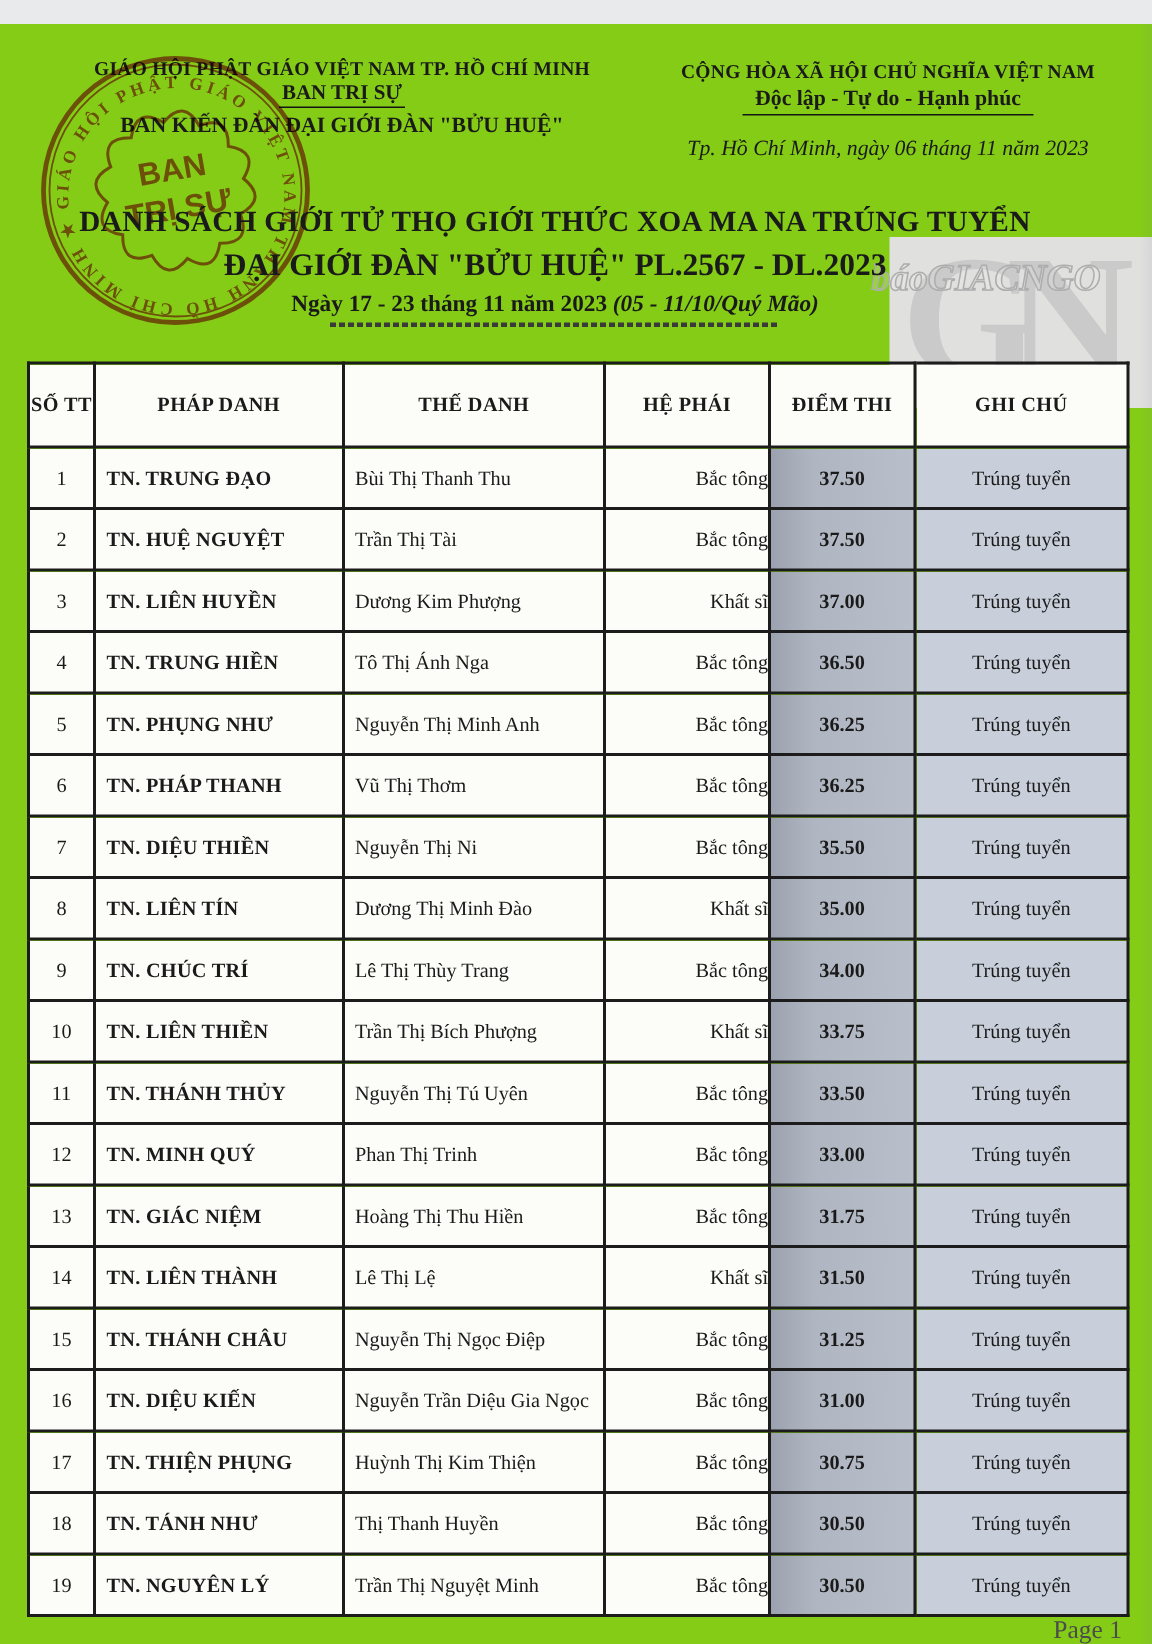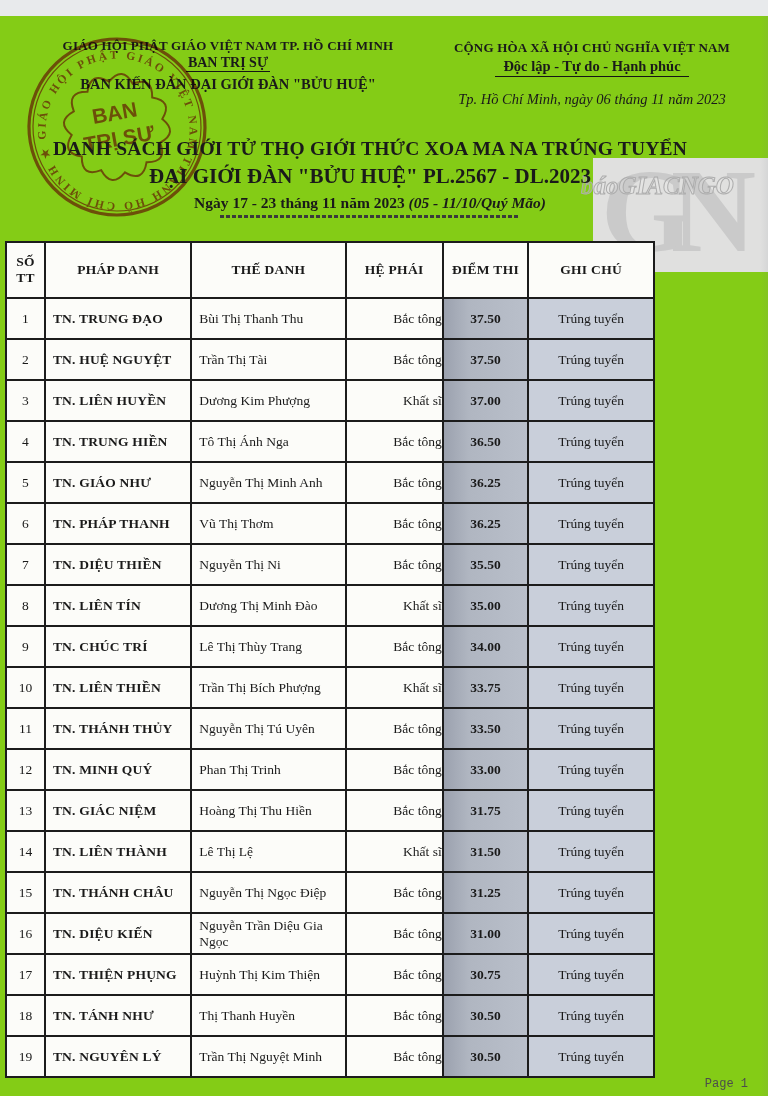--- a/index.html
+++ b/index.html
@@ -39,21 +39,21 @@
   
   .title { position:absolute; left:0; top:122px; width:740px; text-align:center; }
   .title .t1 { font-size:19.5px; font-weight:700; letter-spacing:.2px; }
   .title .t2 { font-size:21px; font-weight:700; margin-top:4px; }
   .title .t3 { font-size:15.5px; font-weight:700; margin-top:5px; }
   .title .t3 .it { font-style:italic; }
   .title .dashline { width:300px; height:3px; margin:3px auto 0;
     background:repeating-linear-gradient(90deg,#3a3a3a 0 4px,rgba(0,0,0,0) 4px 6px); }
 
   
-  table.roster { position:absolute; left:5px; top:225px; width:650px;
+  table.roster { position:absolute; left:18px; top:225px; width:735px;
                  border-collapse:collapse; table-layout:fixed; }
   .roster th, .roster td { border:2px solid #1c1c1c; overflow:hidden; }
   .roster thead th { height:56px; font-size:13.5px; font-weight:700; text-align:center;
                      letter-spacing:.3px; background:#fcfcf9; }
   .roster tbody td { height:41px; font-size:13.5px; background:#fcfcf9; }
   .col-stt   { width:6.0%; }
   .col-phap  { width:22.6%; }
   .col-the   { width:23.8%; }
   .col-hephai{ width:15.0%; }
   .col-diem  { width:13.2%; }
@@ -61,22 +61,22 @@
   .td-stt  { text-align:center; }
   .td-phap { font-weight:700; padding-left:7px; font-size:14px; letter-spacing:.2px; }
   .td-the  { padding-left:7px; }
   .td-hephai { text-align:right; }
   .td-diem { text-align:center; font-weight:700; font-size:14.5px;
              background:linear-gradient(90deg,#9ba1ae 0,#b0b6c1 30%,#b9bfca 100%) !important; }
   .td-ghichu { text-align:center; font-weight:400;
                background:#c9cfda !important; }
 
   
-  .page-num { position:absolute; right:20px; top:1061px; font-size:12px;
-              font-family:Liberation Mono, monospace; color:#4c4c4c; }
+  .page-num { position:absolute; right:20px; top:1061px; font-size:17px;
+              font-family:Liberation Serif, serif; color:#4c4c4c; }
   .bottom-strip { position:absolute; left:0; bottom:0; width:100%; height:13px;
                   background:#c9d0da; }
   .edge-shade { position:absolute; right:0; top:0; width:8px; height:100%;
                 background:linear-gradient(90deg,rgba(0,0,0,0),rgba(120,130,140,.10)); }
 </style>
 </head>
 <body>
 
 <div class="page">
 
@@ -171,21 +171,21 @@
       <td class="td-stt">4</td>
       <td class="td-phap">TN. TRUNG HIỀN</td>
       <td class="td-the">Tô Thị Ánh Nga</td>
       <td class="td-hephai">Bắc tông</td>
       <td class="td-diem">36.50</td>
       <td class="td-ghichu">Trúng tuyển</td>
     </tr>
 
     <tr>
       <td class="td-stt">5</td>
-      <td class="td-phap">TN. GIÁO NHƯ</td>
+      <td class="td-phap">TN. PHỤNG NHƯ</td>
       <td class="td-the">Nguyễn Thị Minh Anh</td>
       <td class="td-hephai">Bắc tông</td>
       <td class="td-diem">36.25</td>
       <td class="td-ghichu">Trúng tuyển</td>
     </tr>
 
     <tr>
       <td class="td-stt">6</td>
       <td class="td-phap">TN. PHÁP THANH</td>
       <td class="td-the">Vũ Thị Thơm</td>

